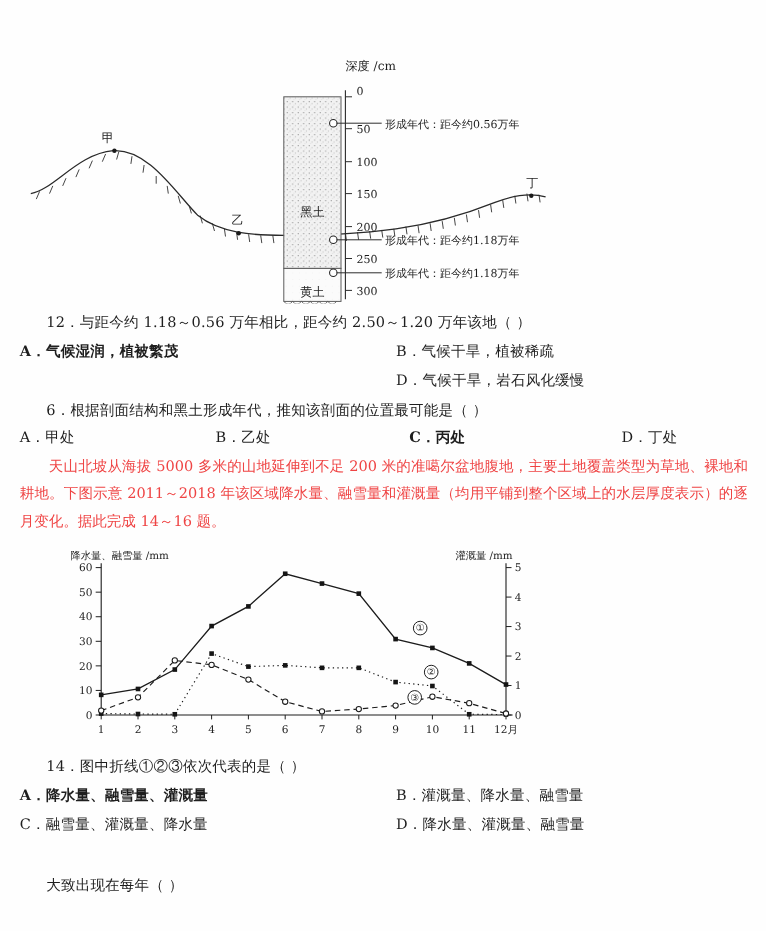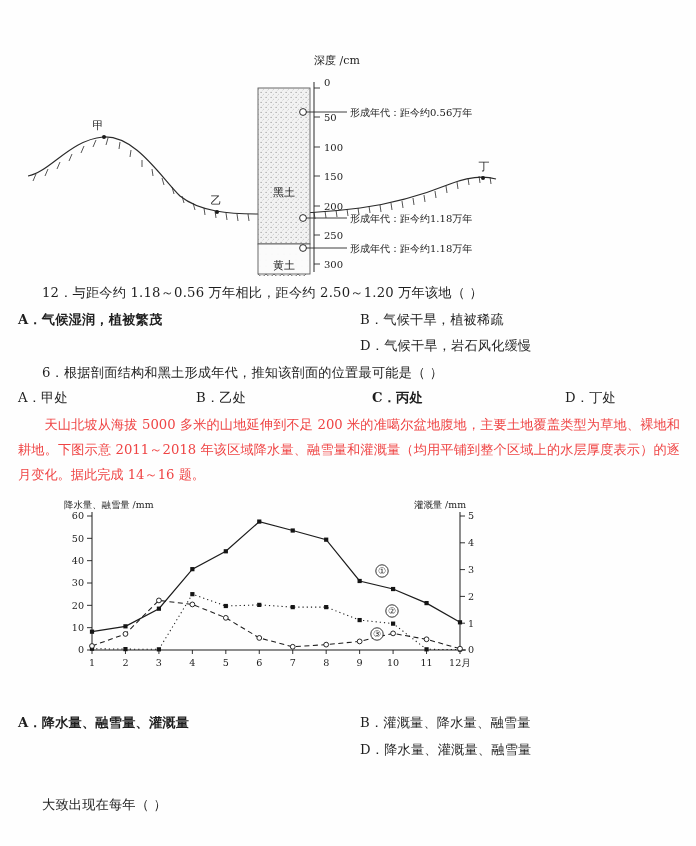--- a/index.html
+++ b/index.html
@@ -348,19 +348,21 @@
           <circle cx="297.6363636363636" cy="143.424" r="2.4" fill="#ffffff" stroke="#1c1c1c" stroke-width="0.95"></circle>
           <circle cx="331.0909090909091" cy="135.38400000000001" r="2.4" fill="#ffffff" stroke="#1c1c1c" stroke-width="0.95"></circle>
           <circle cx="364.54545454545456" cy="141.28" r="2.4" fill="#ffffff" stroke="#1c1c1c" stroke-width="0.95"></circle>
           <circle cx="398" cy="150.66" r="2.4" fill="#ffffff" stroke="#1c1c1c" stroke-width="0.95"></circle>
           <circle cx="315" cy="136" r="6.2" fill="#ffffff" stroke="#1c1c1c" stroke-width="0.9"></circle>
           <text x="315" y="139" text-anchor="middle" class="ser-lbl">③</text>
         </g>
     </svg>
   </div>
 
+  <div class="qline q-stem" style="top:688px">14．图中折线①②③依次代表的是（        ）</div>
   <div class="qline opt-b" style="top:714px">B．灌溉量、降水量、融雪量</div>
   <div class="qline opt-a" style="top:714px">A．降水量、融雪量、灌溉量</div>
+  <div class="qline opt-c" style="top:741px">C．融雪量、灌溉量、降水量</div>
   <div class="qline opt-d" style="top:741px">D．降水量、灌溉量、融雪量</div>
 
   <div class="qline q-stem" style="top:796px">大致出现在每年（        ）</div>
 
 </div>
 
 </body></html>

